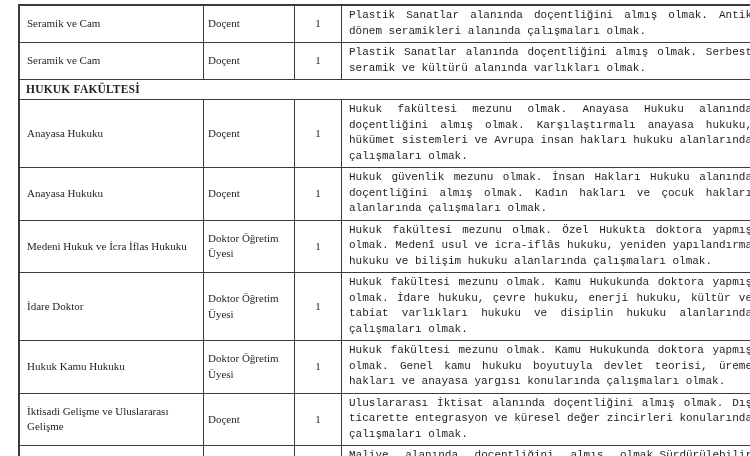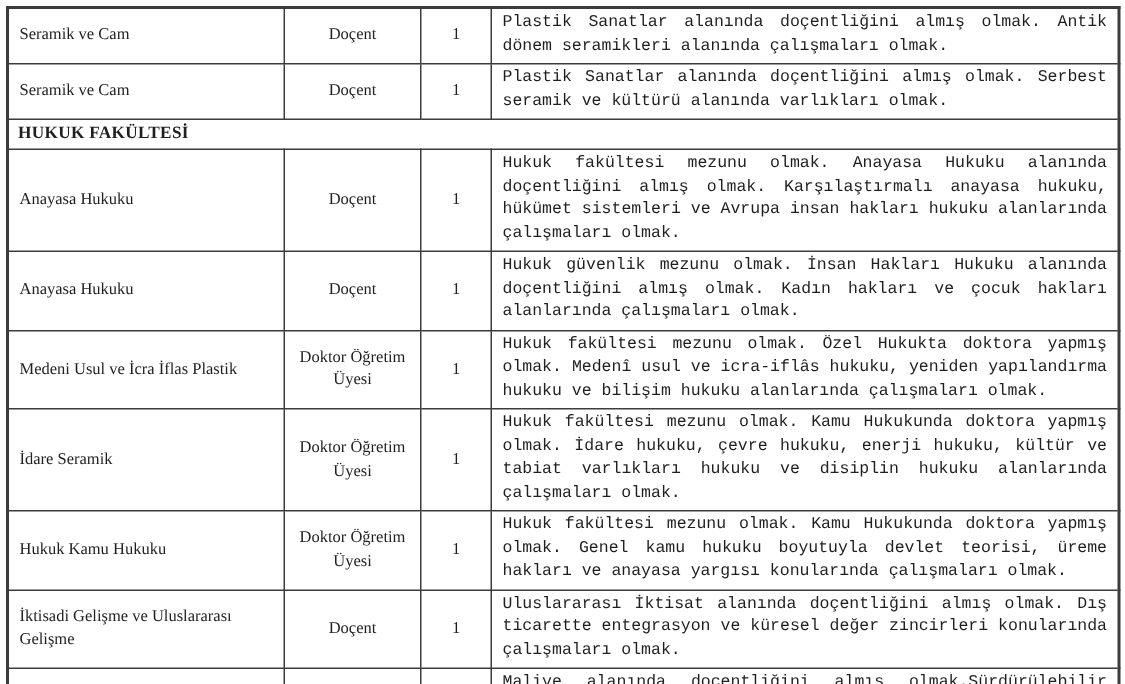--- a/index.html
+++ b/index.html
@@ -7,21 +7,21 @@
     padding: 0;
     background: #ffffff;
     width: 750px;
     height: 456px;
     overflow: hidden;
   }
   .page {
     box-sizing: border-box;
     width: 706px;
     height: 456px;
-    padding: 4px 3px 4px 4px;
+    padding: 4px 3px 4px 18px;
     font-family: "Liberation Serif", "DejaVu Serif", serif;
     color: #1f1f1f;
   }
   table.jobs {
     border-collapse: collapse;
     table-layout: fixed;
     width: 743px;
   }
   table.jobs, table.jobs td {
     border: 1px solid #3c3c3c;
@@ -36,21 +36,21 @@
     overflow: hidden;
   }
   td.col-name {
     width: 172px;
     padding: 2px 4px 2px 7px;
     text-align: left;
   }
   td.col-title {
     width: 82px;
     padding: 2px 4px;
-    text-align: center;
+    text-align: left;
   }
   td.col-count {
     width: 42px;
     padding: 2px 2px;
     text-align: center;
   }
   td.col-desc {
     padding: 2px 7px 3px 7px;
     text-align: justify;
     text-justify: inter-word;
@@ -93,27 +93,27 @@
           <td class="col-count">1</td>
           <td class="col-desc">Hukuk fakültesi mezunu olmak. Anayasa Hukuku alanında doçentliğini almış olmak. Karşılaştırmalı anayasa hukuku, hükümet sistemleri ve Avrupa insan hakları hukuku alanlarında çalışmaları olmak.</td>
         </tr>
         <tr>
           <td class="col-name">Anayasa Hukuku</td>
           <td class="col-title">Doçent</td>
           <td class="col-count">1</td>
           <td class="col-desc">Hukuk güvenlik mezunu olmak. İnsan Hakları Hukuku alanında doçentliğini almış olmak. Kadın hakları ve çocuk hakları alanlarında çalışmaları olmak.</td>
         </tr>
         <tr>
-          <td class="col-name">Medeni Usul ve İcra İflas Plastik</td>
+          <td class="col-name">Medeni Hukuk ve İcra İflas Hukuku</td>
           <td class="col-title">Doktor Öğretim Üyesi</td>
           <td class="col-count">1</td>
           <td class="col-desc">Hukuk fakültesi mezunu olmak. Özel Hukukta doktora yapmış olmak. Medenî usul ve icra-iflâs hukuku, yeniden yapılandırma hukuku ve bilişim hukuku alanlarında çalışmaları olmak.</td>
         </tr>
         <tr>
-          <td class="col-name">İdare Seramik</td>
+          <td class="col-name">İdare Doktor</td>
           <td class="col-title">Doktor Öğretim Üyesi</td>
           <td class="col-count">1</td>
           <td class="col-desc">Hukuk fakültesi mezunu olmak. Kamu Hukukunda doktora yapmış olmak. İdare hukuku, çevre hukuku, enerji hukuku, kültür ve tabiat varlıkları hukuku ve disiplin hukuku alanlarında çalışmaları olmak.</td>
         </tr>
         <tr>
           <td class="col-name">Hukuk Kamu Hukuku</td>
           <td class="col-title">Doktor Öğretim Üyesi</td>
           <td class="col-count">1</td>
           <td class="col-desc">Hukuk fakültesi mezunu olmak. Kamu Hukukunda doktora yapmış olmak. Genel kamu hukuku boyutuyla devlet teorisi, üreme hakları ve anayasa yargısı konularında çalışmaları olmak.</td>
         </tr>

